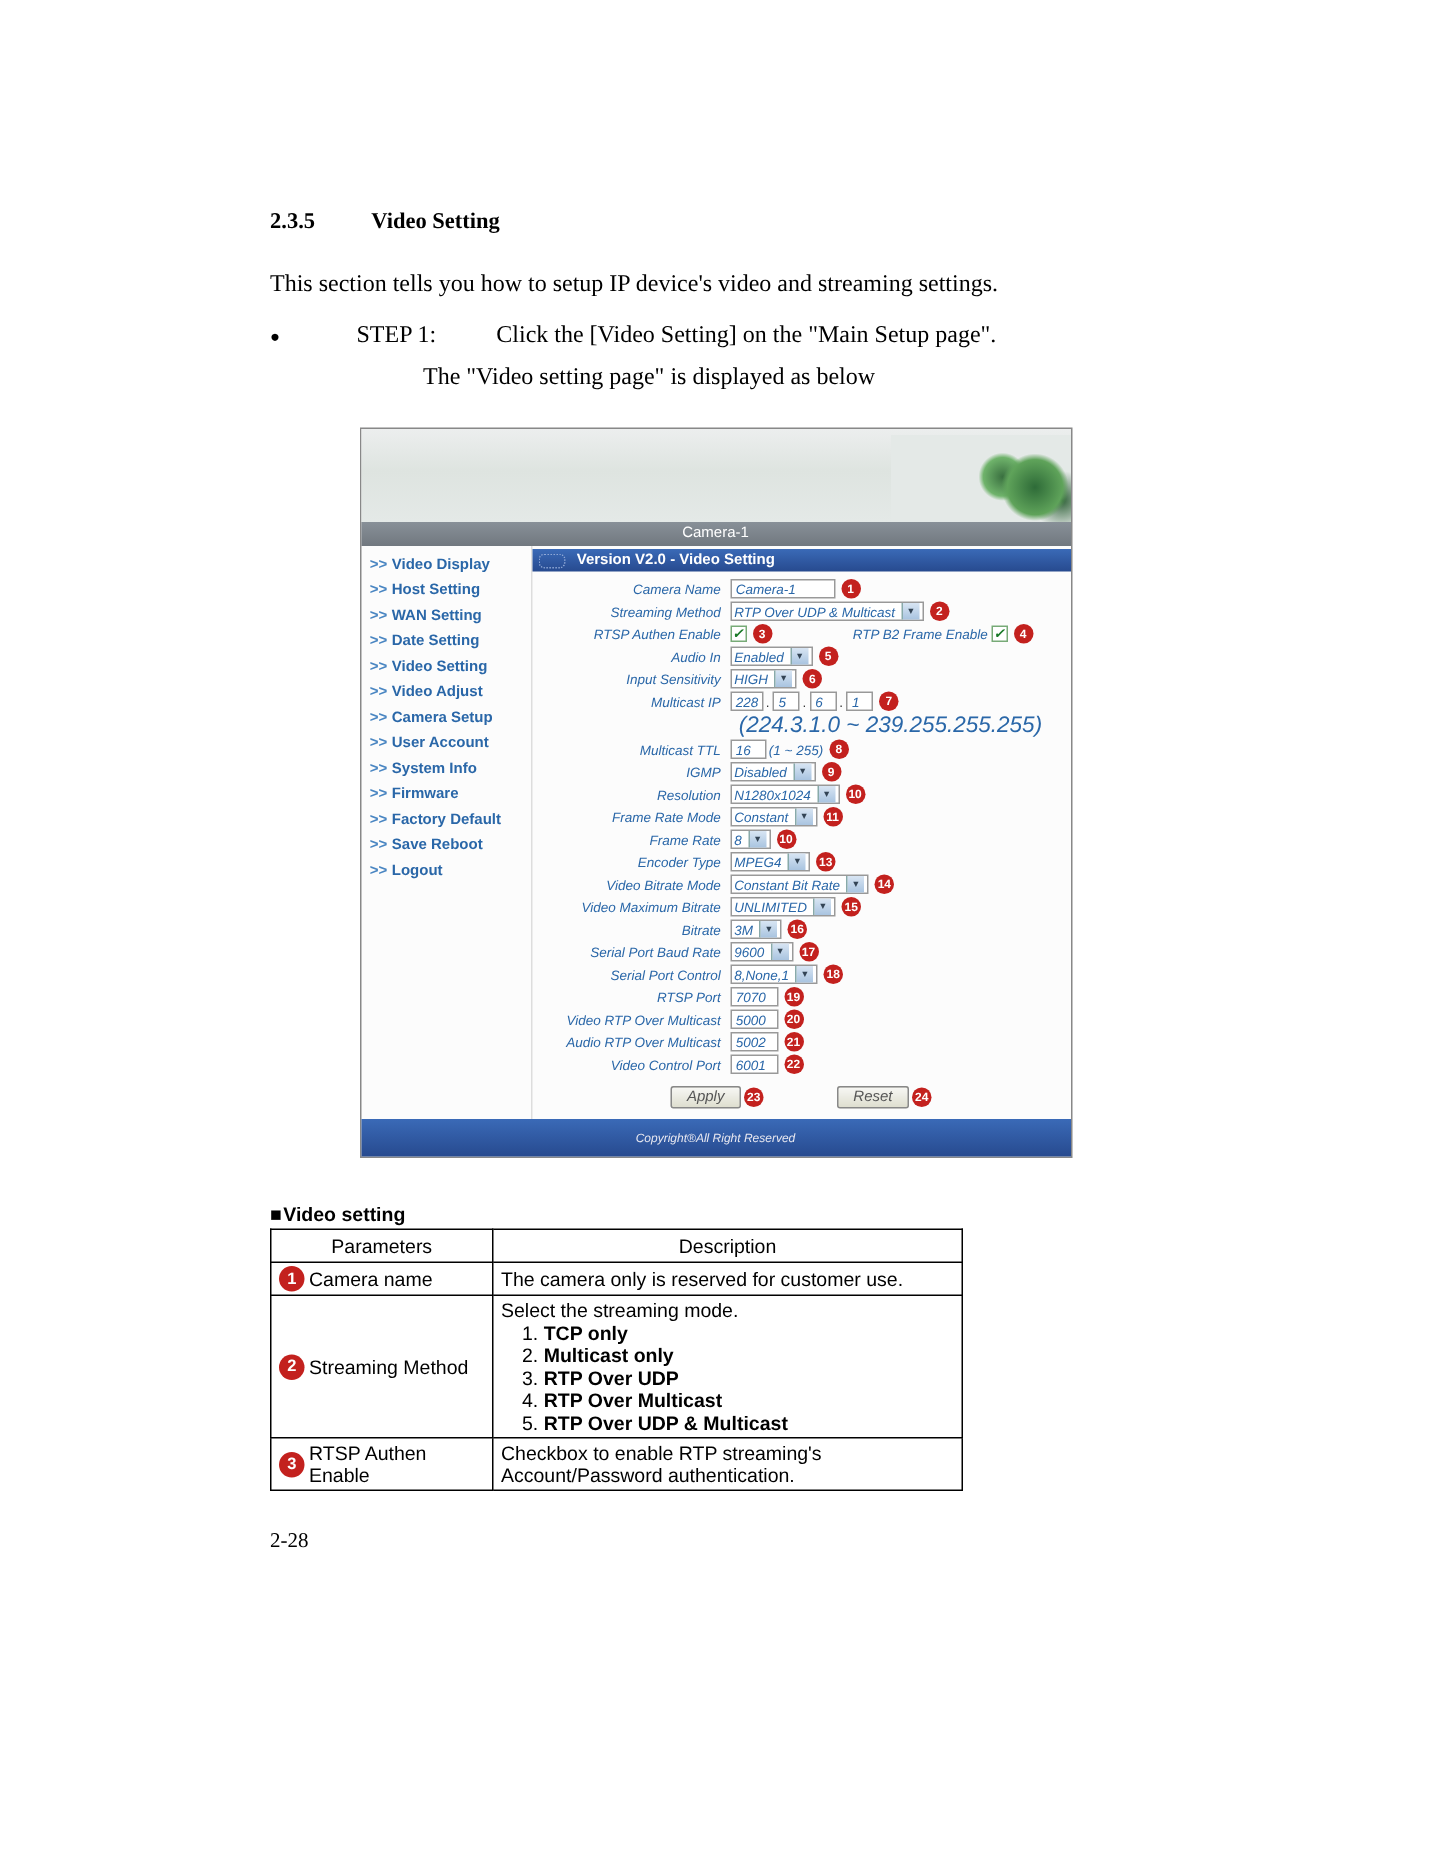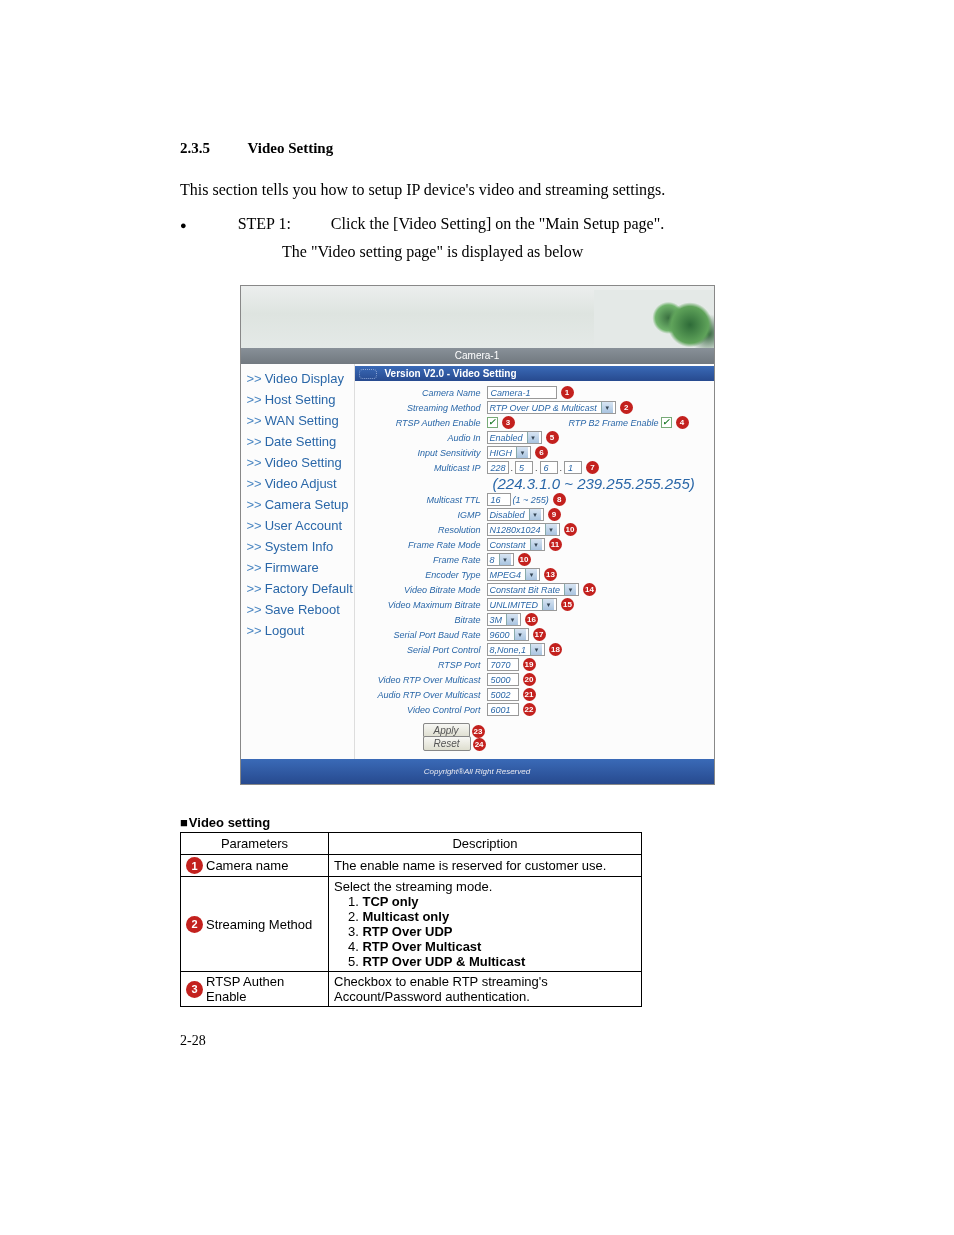--- a/index.html
+++ b/index.html
@@ -35,21 +35,21 @@
     }
     .title-bar {
       height: 16px; background: linear-gradient(180deg,#889098 0%,#71787f 100%);
       color: #fff; text-align: center; font-size: 10px; line-height: 16px;
     }
     .shot-body { display: flex; }
     .sidebar {
       width: 114px; padding: 4px 0 4px 6px; color: #2a67a8;
       border-right: 1px solid #ddd;
     }
-    .sidebar div { padding: 3px 0; font-size: 13px; }
+    .sidebar div { padding: 3px 0; font-size: 10px; font-weight: bold; }
     .sidebar .arrows { color: #4a86c2; margin-right: 3px; }
     .main-panel { flex: 1; padding: 0 8px 6px 8px; }
     .sub-title {
       background: linear-gradient(180deg,#3a6ab7 0%,#274a8f 100%);
       color: #fff; font-size: 10px; font-weight: bold;
       padding: 2px 8px; margin: 2px 0 4px -8px;
       width: calc(100% + 16px); position: relative;
     }
     .sub-title::before {
       content: ""; position: absolute; left: 4px; top: 3px;
@@ -87,21 +87,21 @@
       display: inline-flex; align-items: center; justify-content: center;
       color: #1a7a28; font-size: 9px; font-weight: bold; line-height: 9px; }
     .num-badge {
       width: 13px; height: 13px; border-radius: 50%;
       background: #c3211e; color: #fff; font-size: 8px;
       font-weight: bold; display: inline-flex; align-items: center;
       justify-content: center; font-style: normal; margin-left: 2px;
       font-family: Arial, sans-serif;
     }
     .hint-row { padding-left: 130px; font-size: 15px; color: #2a67a8; font-style: italic; }
-    .btn-row { display: flex; justify-content: space-around; padding: 8px 60px 2px 60px; flex-direction: column; }
+    .btn-row { display: flex; justify-content: space-around; padding: 8px 60px 2px 60px; }
     .btn {
       border: 1px solid #888; background: linear-gradient(#f7f7f4,#dedecf);
       font-size: 10px; font-style: italic; padding: 1px 10px;
       border-radius: 2px;
     }
     .copyright-bar {
       background: linear-gradient(180deg,#3a6ab7 0%,#274a8f 100%);
       color: #e8e8f0; text-align: center; font-size: 8px; font-style: italic;
       padding: 8px 0;
     }
@@ -404,21 +404,21 @@
     <th style="width:148px">Parameters</th>
     <th>Description</th>
   </tr>
   <tr>
     <td>
           <div class="param-cell">
             <span class="table-badge">1</span>
             <span>Camera name</span>
           </div>
         </td>
-    <td>The enable name is reserved for customer use.</td>
+    <td>The camera only is reserved for customer use.</td>
   </tr>
   <tr>
     <td>
           <div class="param-cell">
             <span class="table-badge">2</span>
             <span>Streaming Method</span>
           </div>
         </td>
     <td>
       <span>Select the streaming mode.</span>

